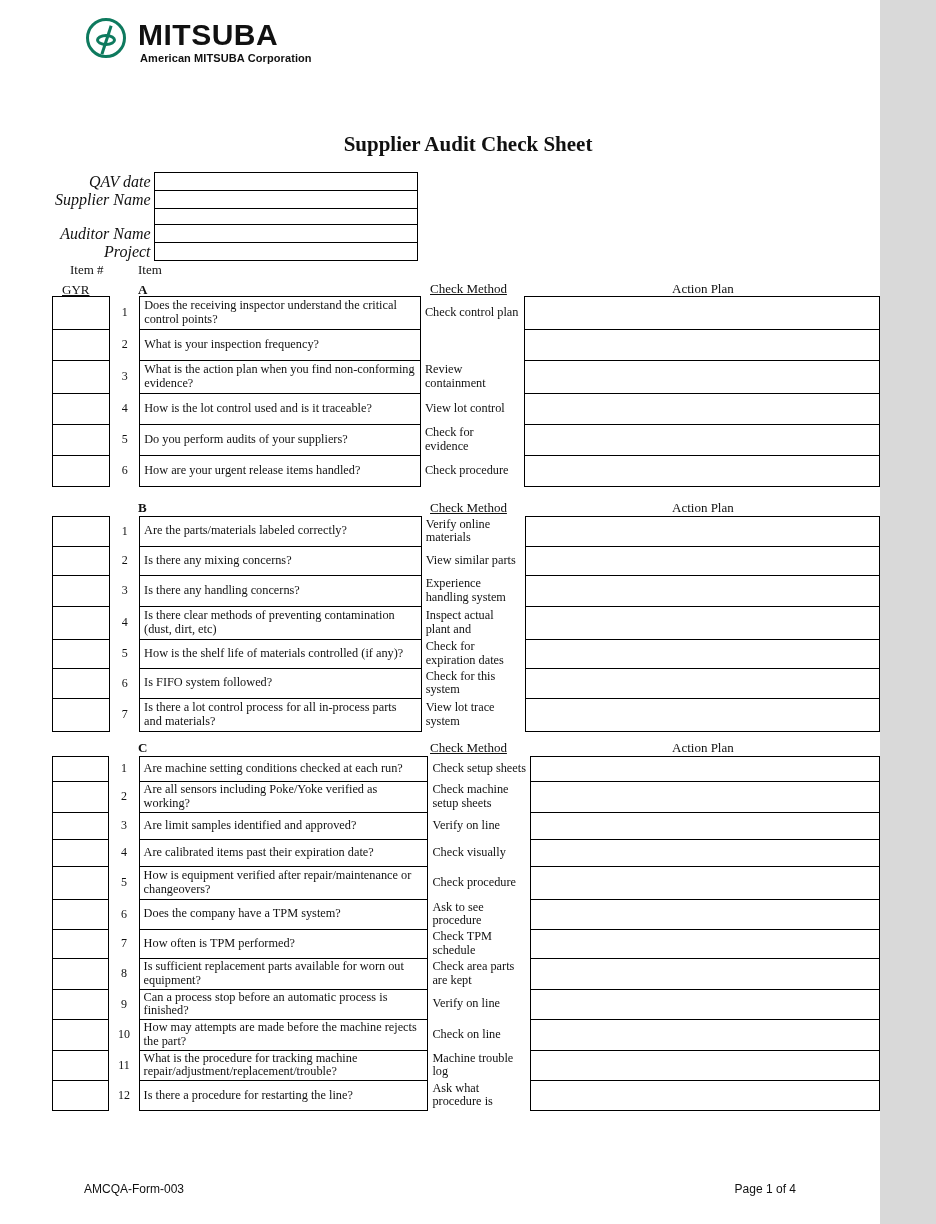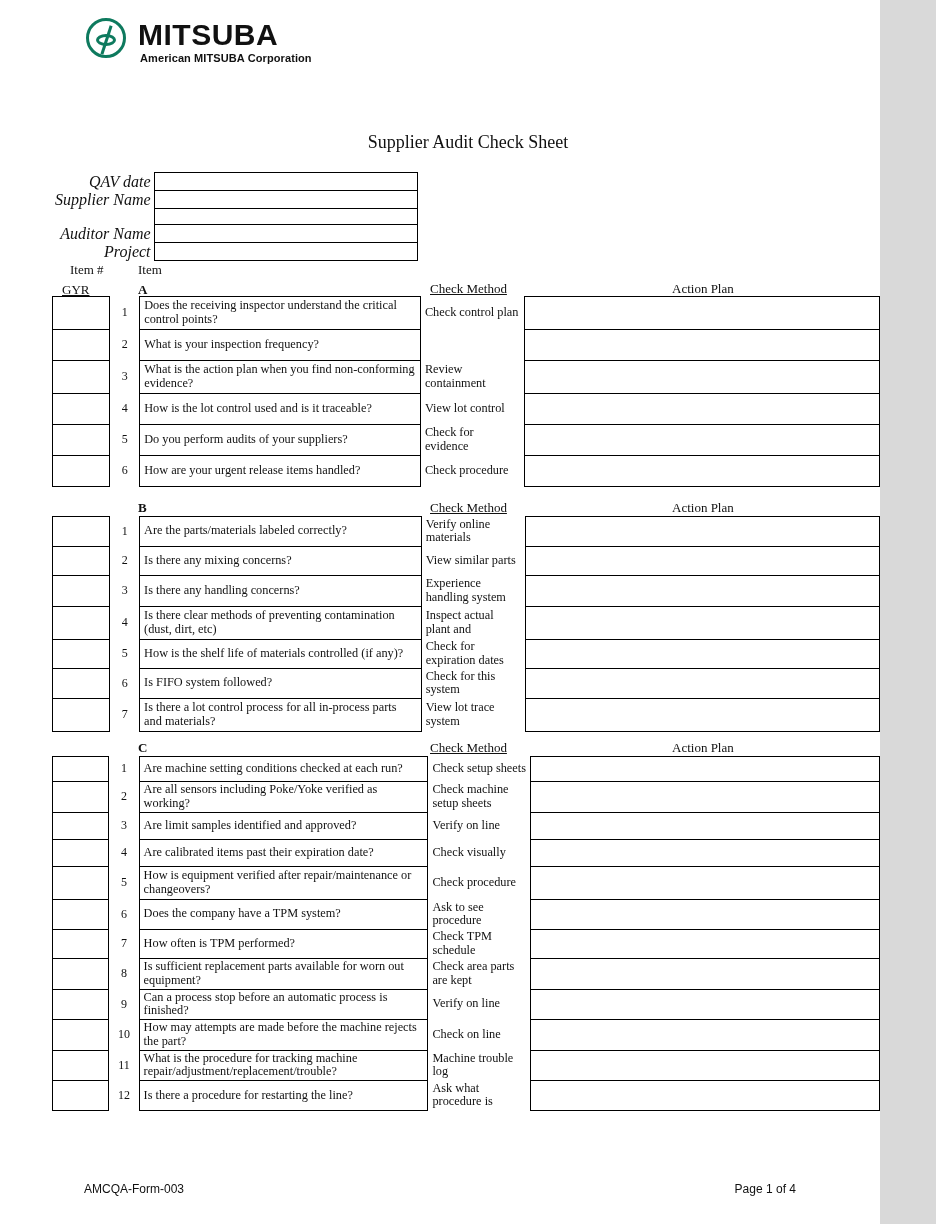--- a/index.html
+++ b/index.html
@@ -80,22 +80,22 @@
     letter-spacing: 0.1px;
   }
 
   
   .doc-title {
     position: absolute;
     left: 0;
     top: 132px;
     width: 936px;
     text-align: center;
-    font-size: 18px;
-    font-weight: normal;
+    font-size: 21px;
+    font-weight: bold;
     color: #111;
     font-family: "Liberation Serif", serif;
   }
 
   
   .hdr-left {
     position: absolute;
     left: 52px;
     top: 172px;
     width: 366px;

